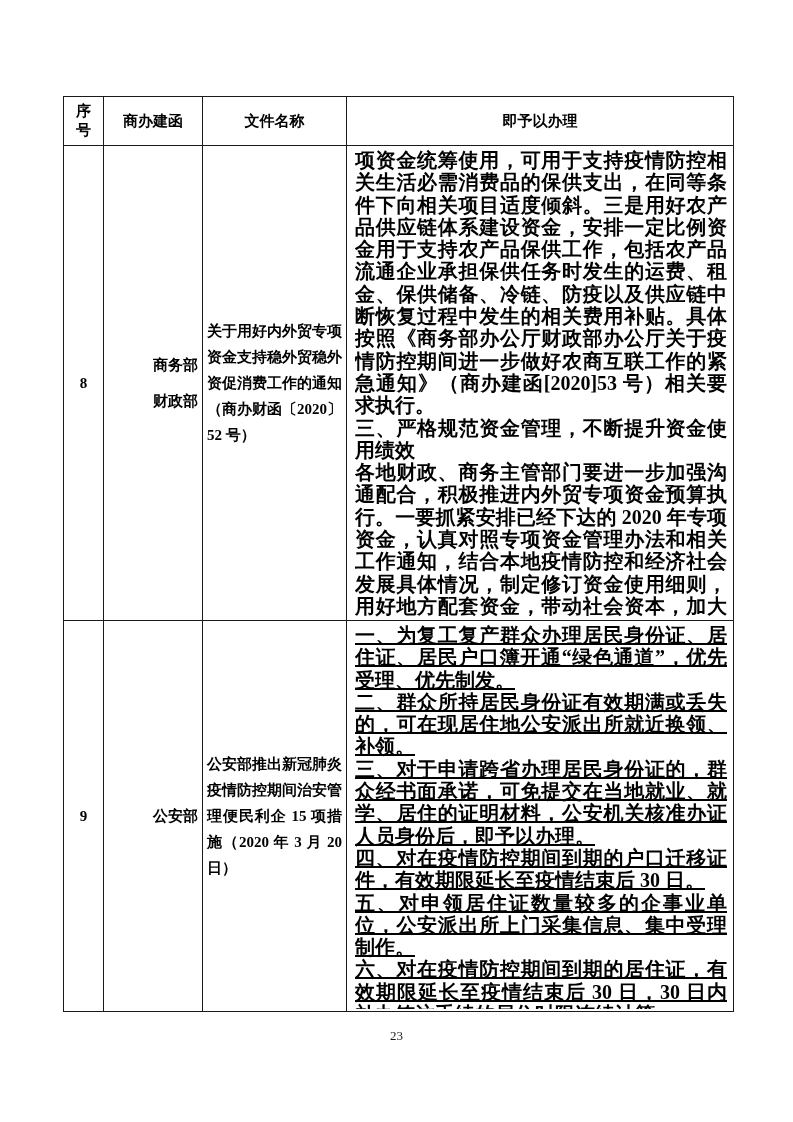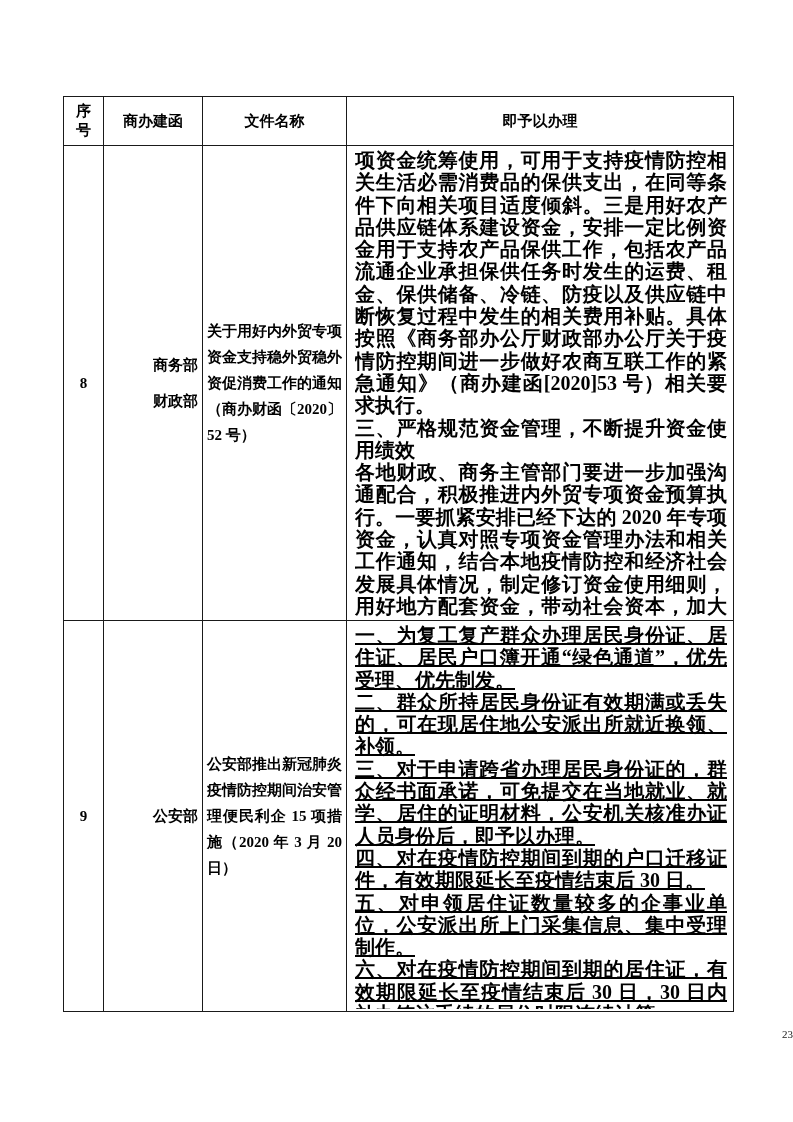--- a/index.html
+++ b/index.html
@@ -77,22 +77,22 @@
     overflow: hidden;
   }
   .content-block.h-row8 { height: 468px; }
   .content-block.h-row9 { height: 385px; text-decoration: underline; }
 
   .page-number {
     position: absolute;
     top: 1028px;
     left: 0;
     width: 793px;
-    text-align: right;
-    font-size: 11px;
+    text-align: center;
+    font-size: 13px;
     font-weight: 400;
     color: #1a1a1a;
   }
 </style>
 </head>
 <body>
 
 <div class="page">
 
   <table class="doc-table">

